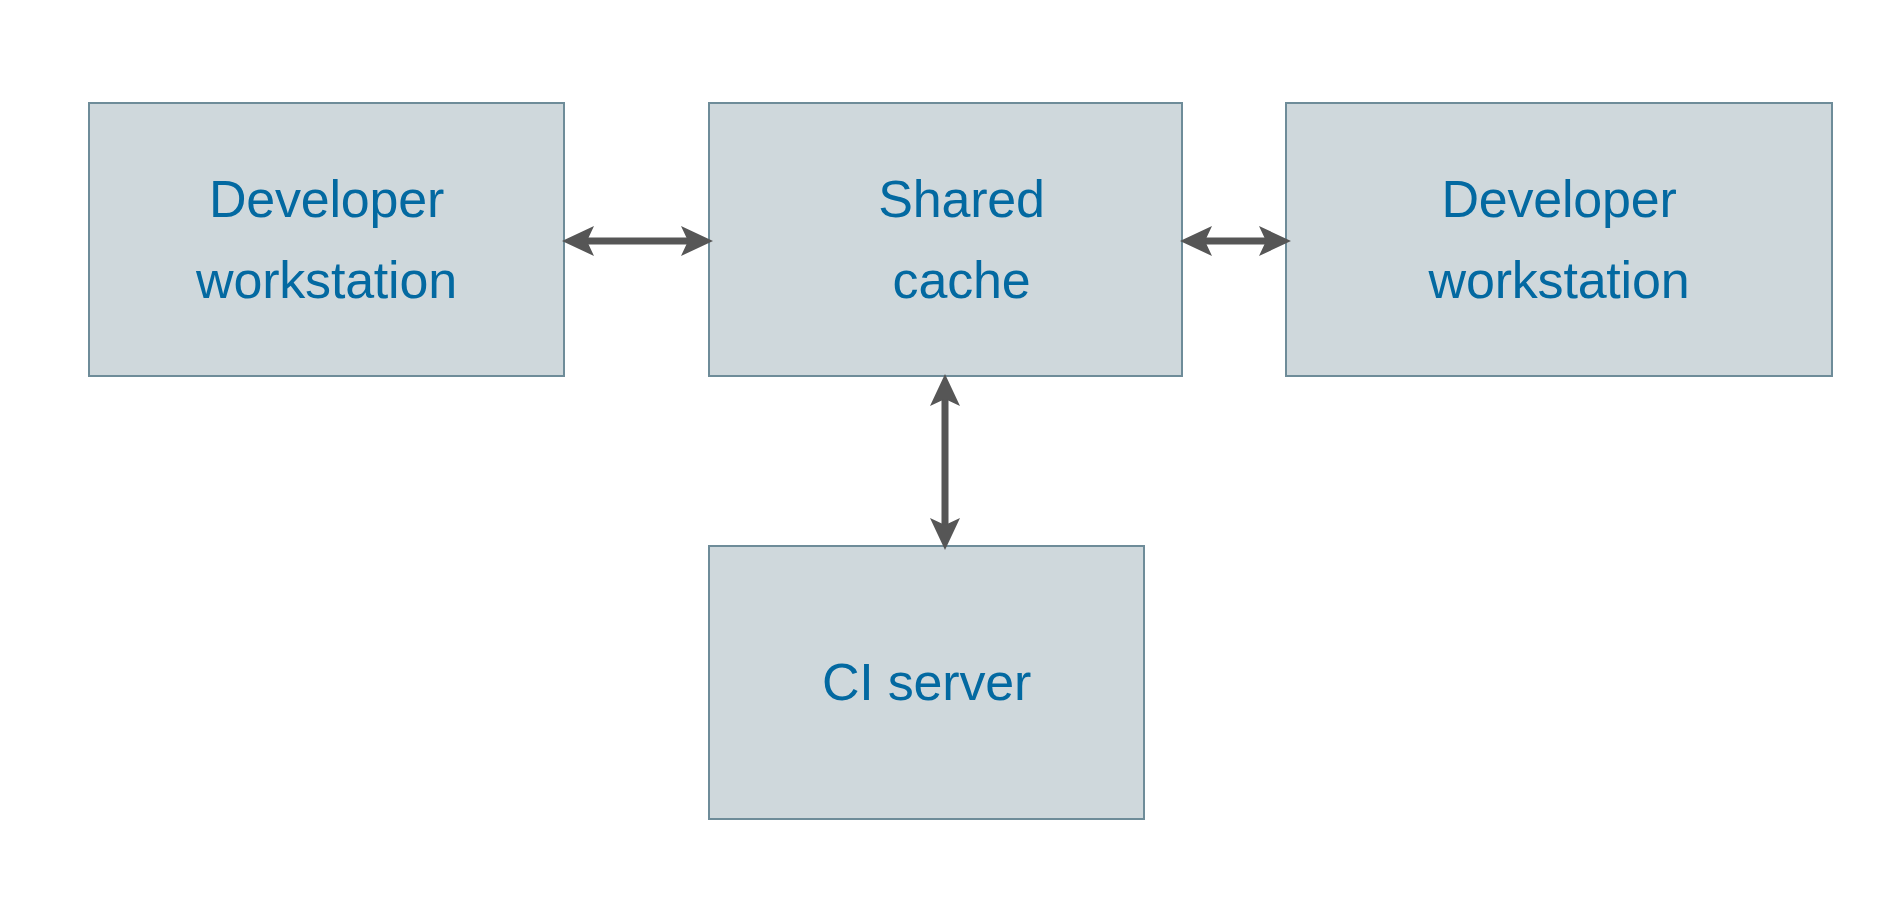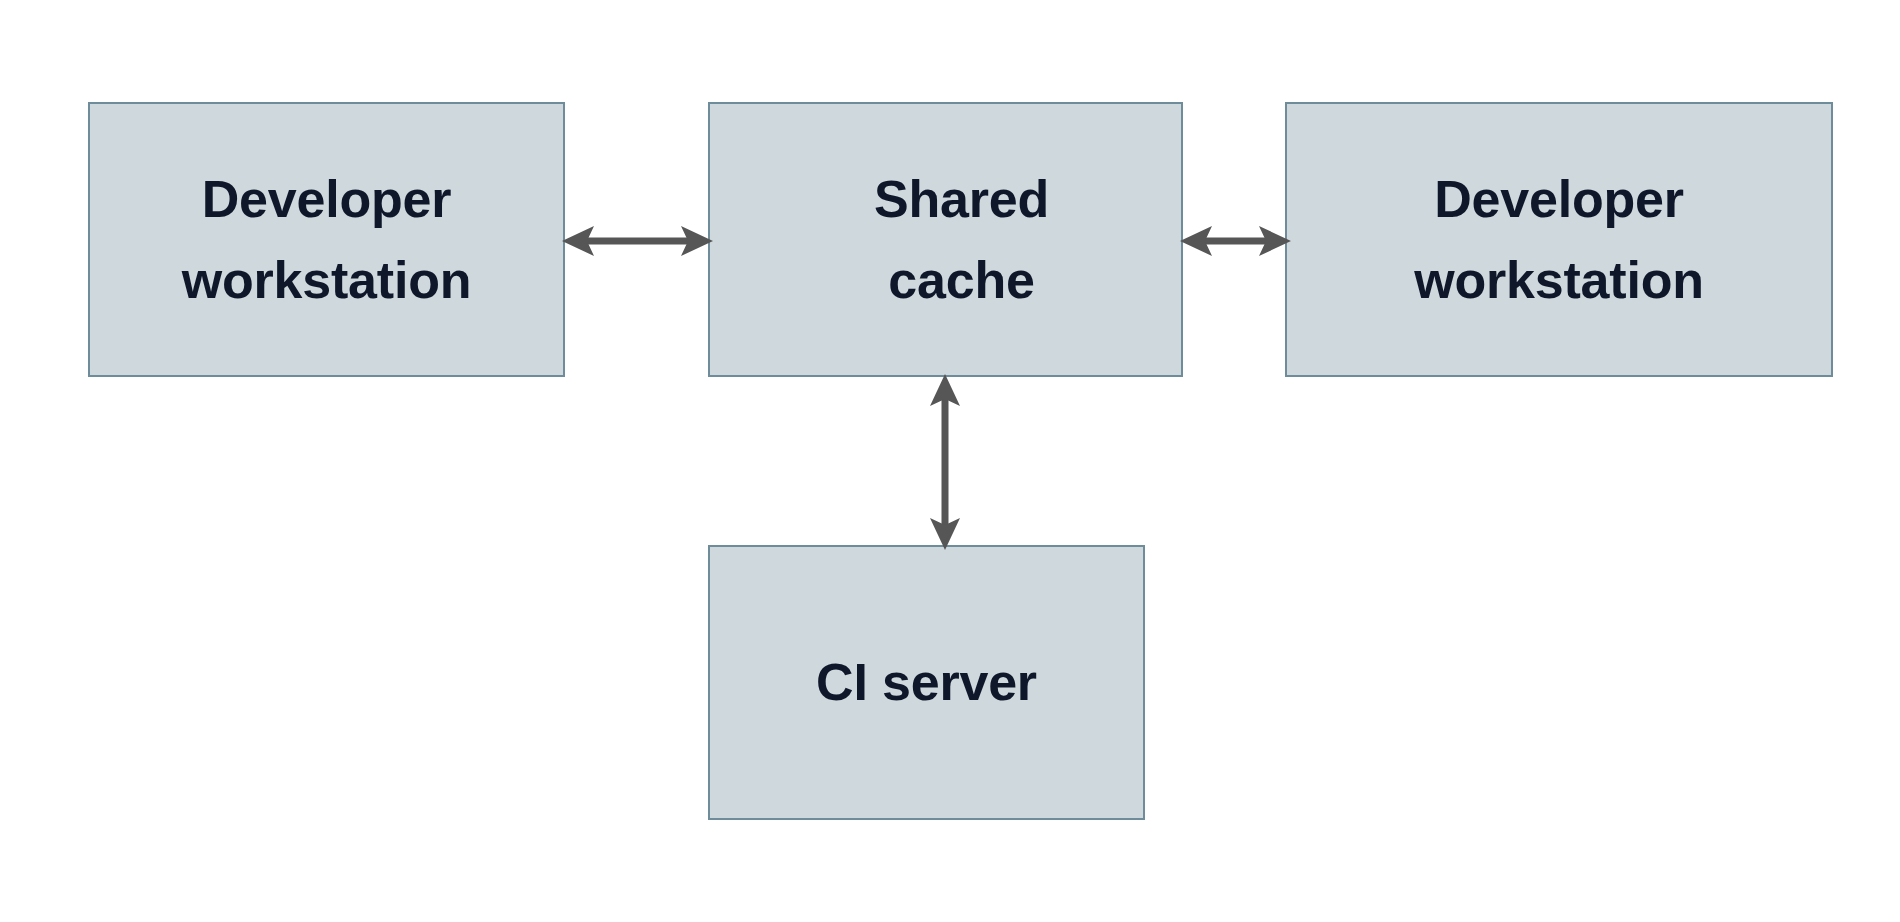--- a/index.html
+++ b/index.html
@@ -25,23 +25,23 @@
     background: #cfd8dc;
     border: 2px solid #6e8c99;
     display: flex;
     align-items: center;
     justify-content: center;
     text-align: center;
   }
   .node-label {
     font-family: "Liberation Sans", sans-serif;
     font-size: 52px;
-    font-weight: 700;
+    font-weight: 400;
     line-height: 1.55;
-    color: #0f172a;
+    color: #0369a1;
     letter-spacing: -0.2px;
     white-space: pre-line;
     padding: 0 10px;
   }
   
   #node-dev-left   { left: 88px;   top: 102px; width: 477px; height: 275px; }
   #node-shared     { left: 708px;  top: 102px; width: 475px; height: 275px; padding-left: 32px; }
   #node-dev-right  { left: 1285px; top: 102px; width: 548px; height: 275px; }
   #node-ci         { left: 708px;  top: 545px; width: 437px; height: 275px; }
 

